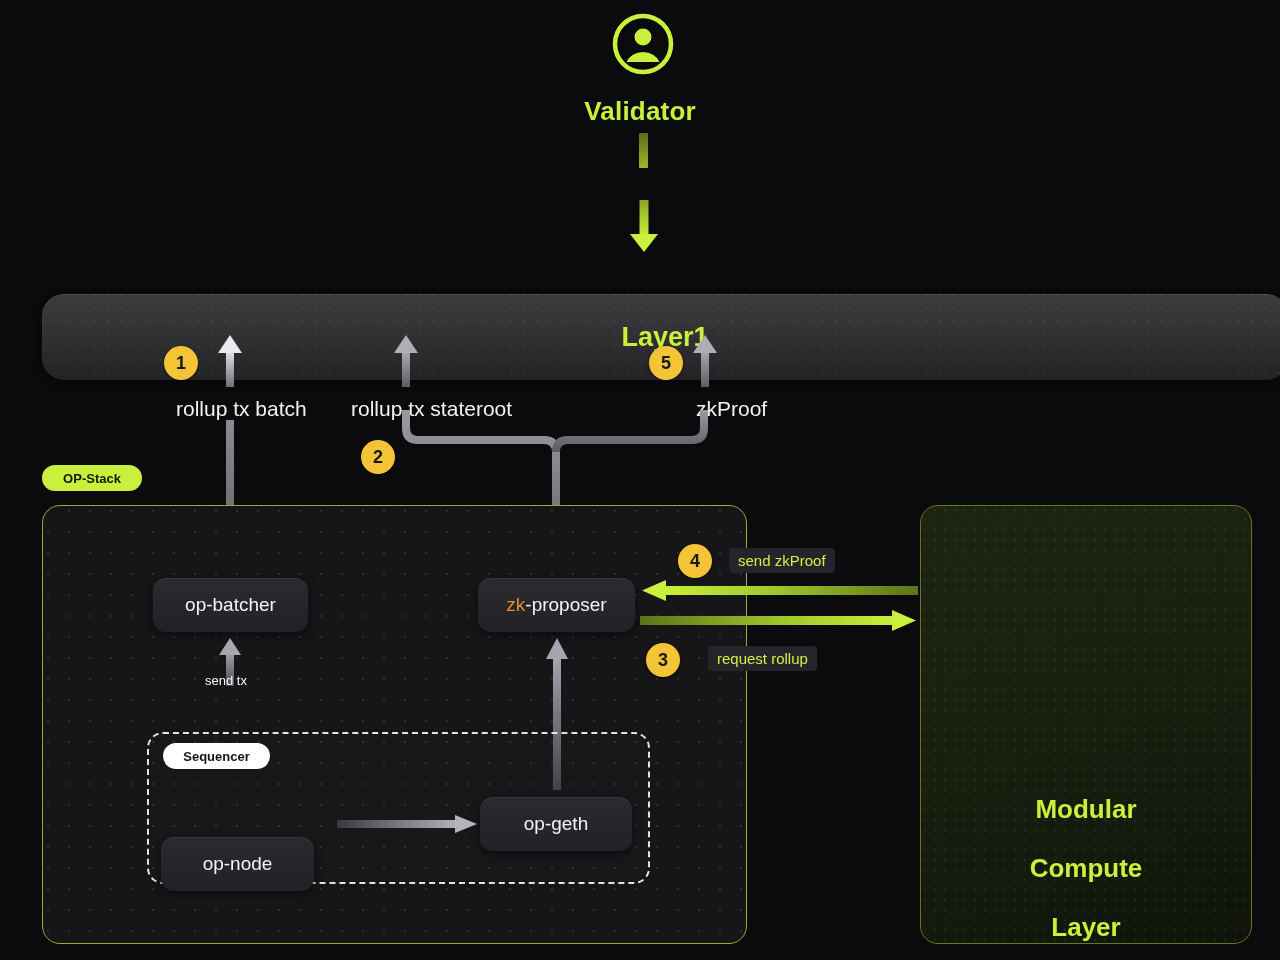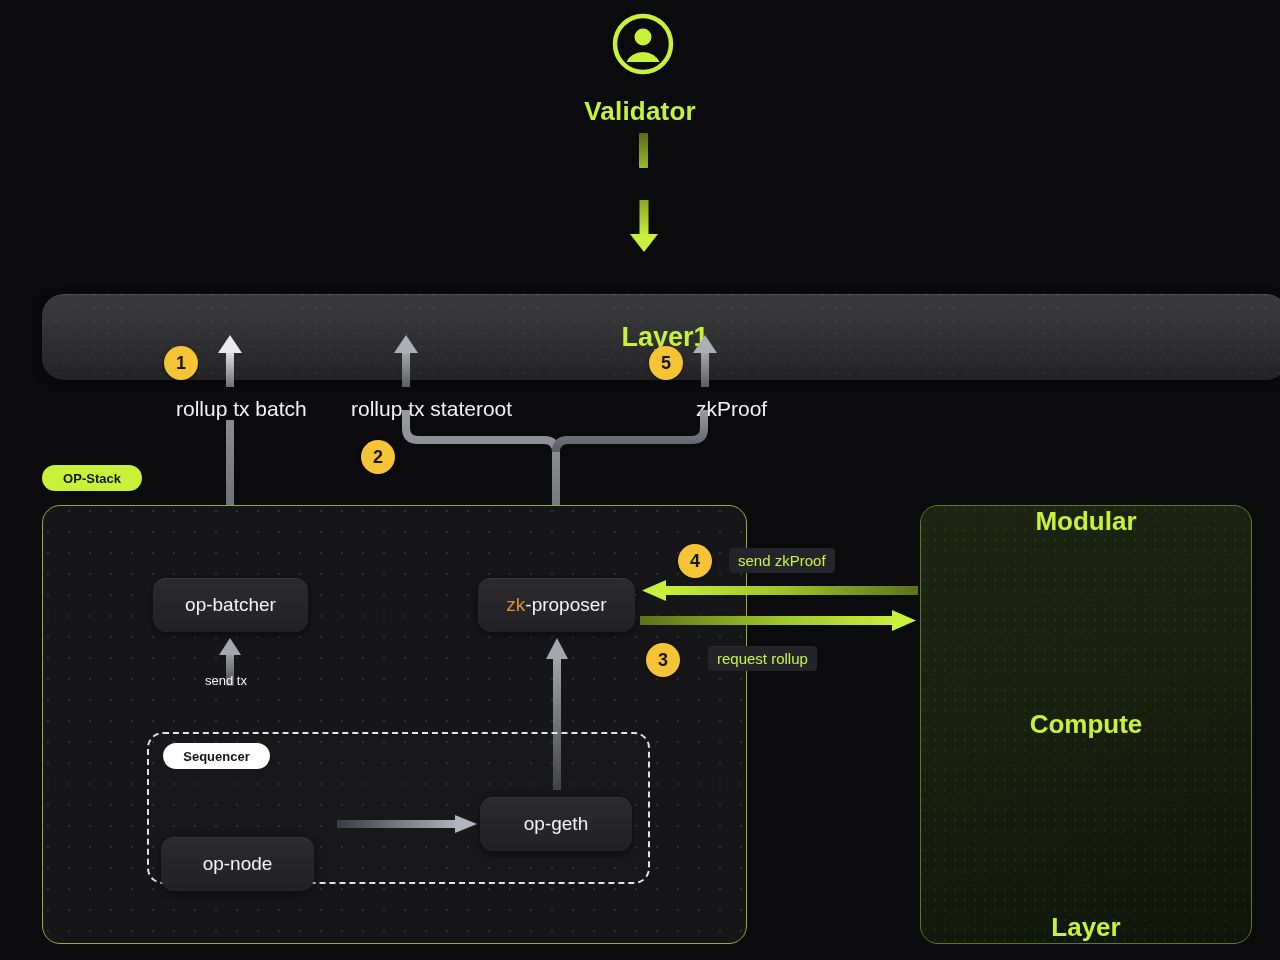--- a/index.html
+++ b/index.html
@@ -91,21 +91,21 @@
     overflow:hidden;
   }
 
   
   #modular-panel{
     position:absolute;left:920px;top:505px;width:330px;height:437px;
     border:1.5px solid #5f7a22;border-radius:18px;
     background:
       radial-gradient(circle at 1px 1px, rgba(200,240,90,.09) 1px, transparent 1.4px) 3px 3px/10px 10px,
       linear-gradient(160deg,#1d2412 0%,#19200f 45%,#10140a 100%);
-    display:flex;flex-direction:column;align-items:center;justify-content:space-between;
+    display:flex;flex-direction:column;align-items:center;justify-content:flex-end;
     gap:28px;
   }
   .modular-line{color:#c9f03a;font-size:26px;font-weight:700;}
 
   
   .nodebox{
     position:absolute;border-radius:13px;
     background:linear-gradient(180deg,#2b2b2f 0%,#222226 100%);
     box-shadow:inset 0 1px 0 rgba(255,255,255,.06),0 3px 8px rgba(0,0,0,.5);
     display:flex;align-items:center;justify-content:center;

